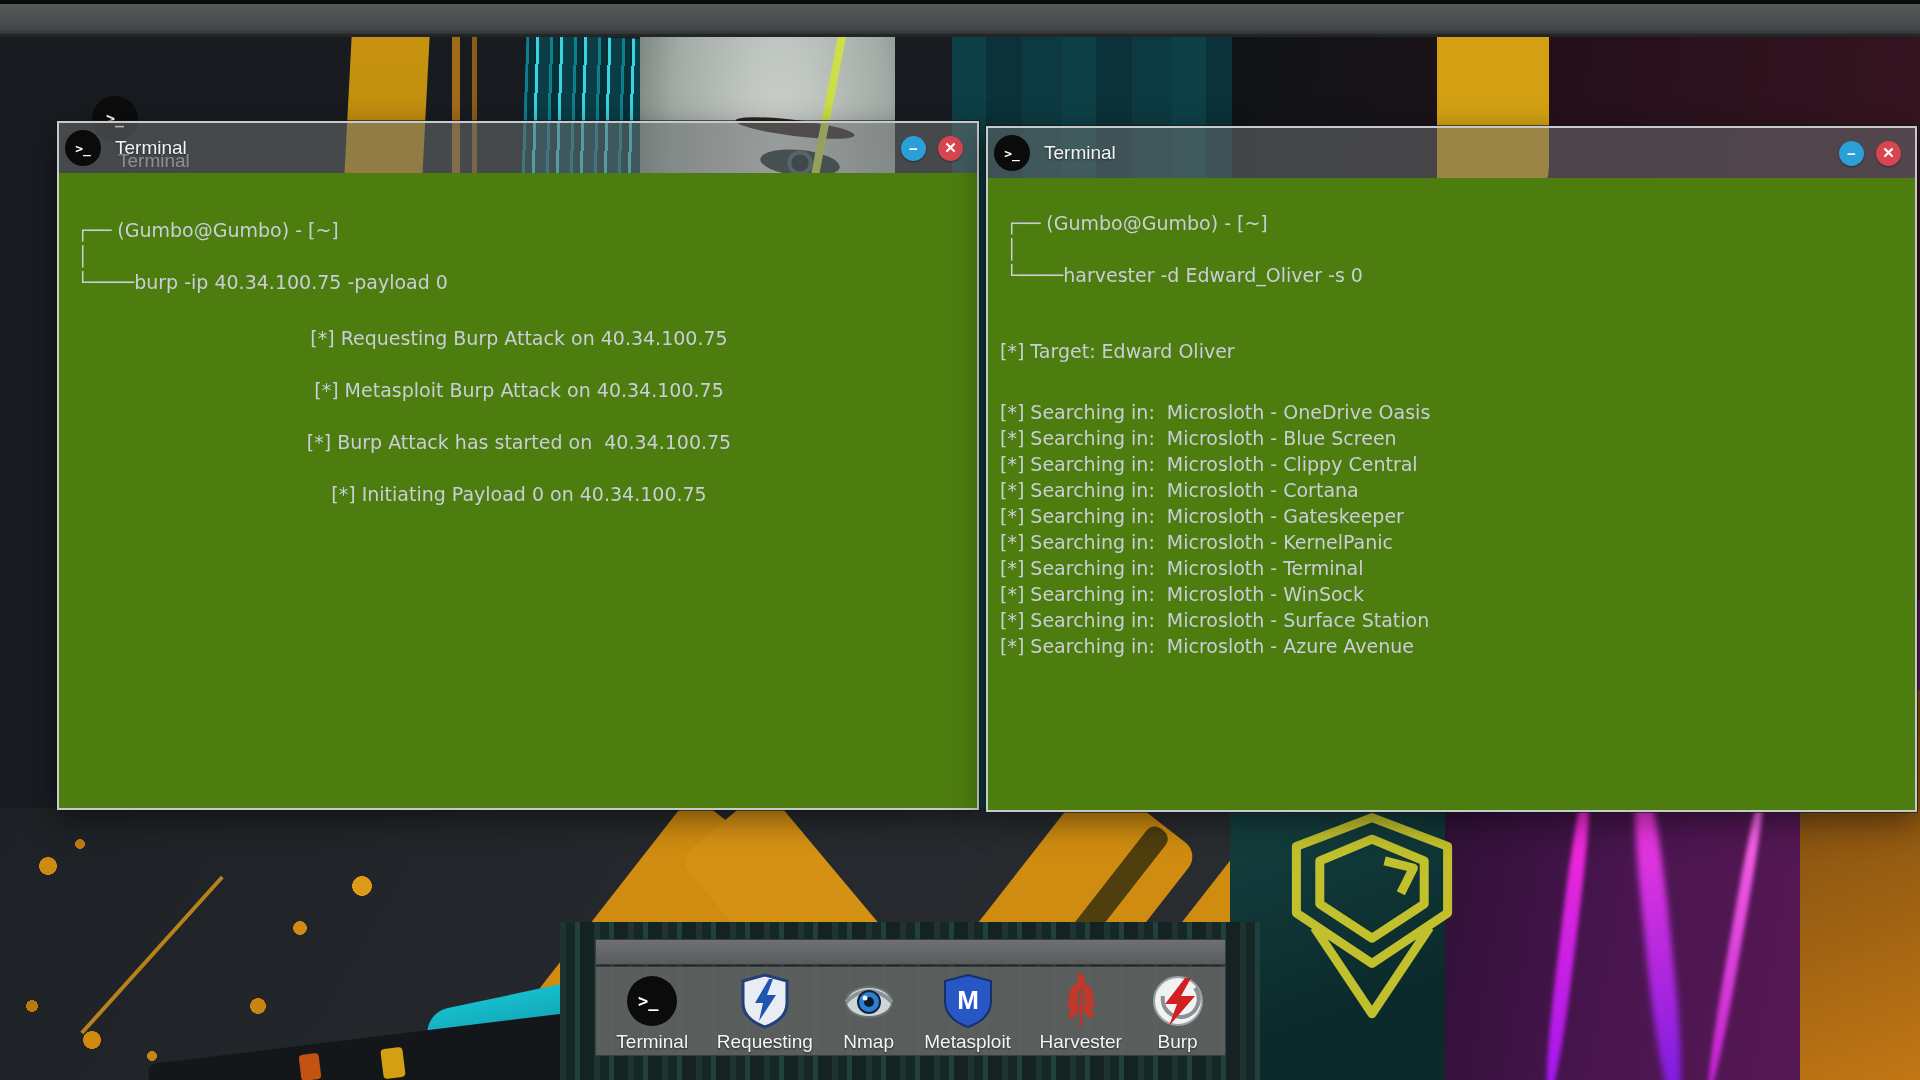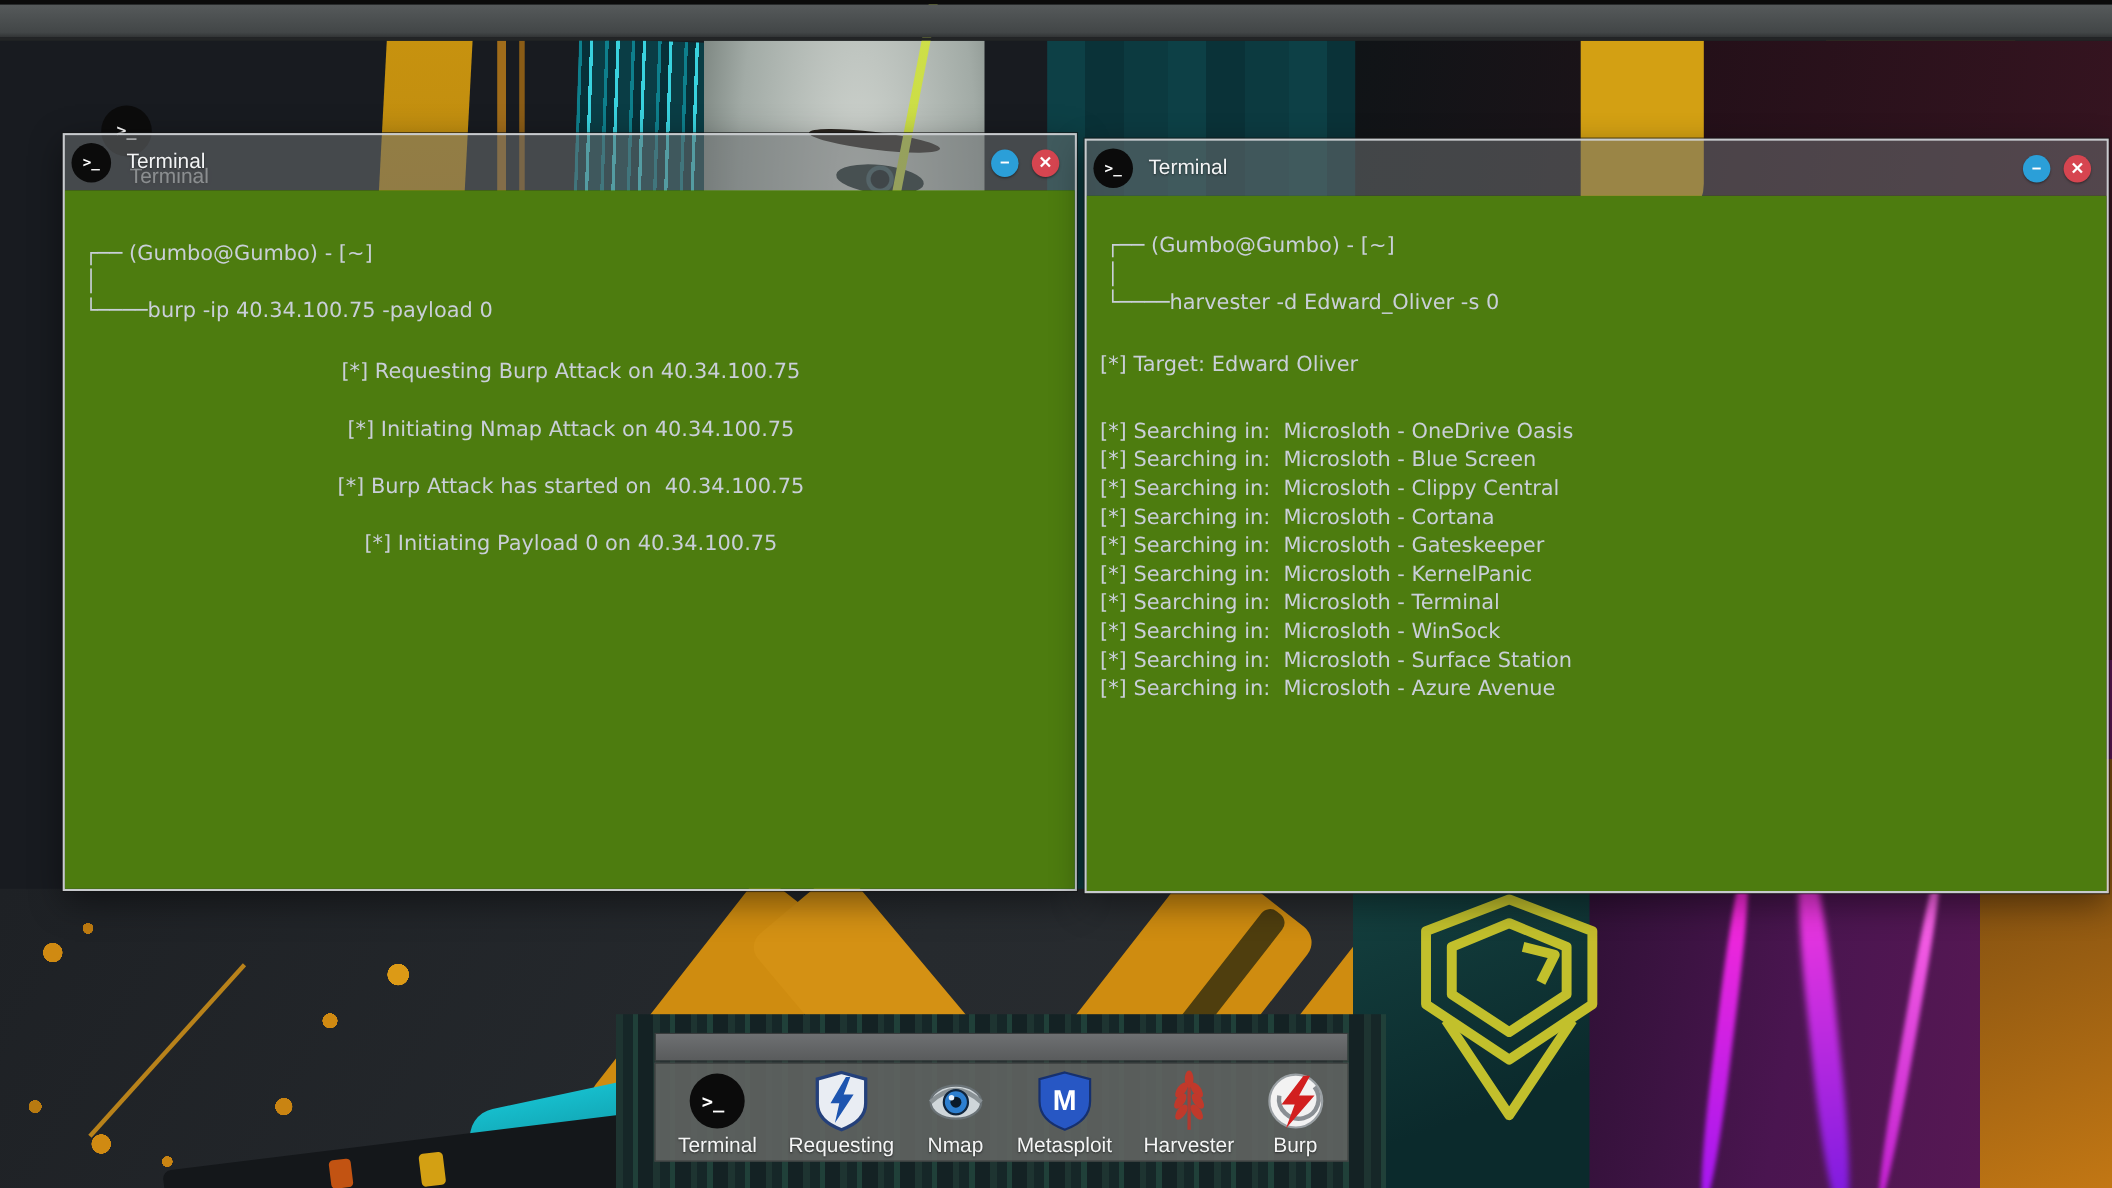--- a/index.html
+++ b/index.html
@@ -87,21 +87,21 @@
   .ctl.min{background:#2b9fd8;}
   .ctl.close{background:#d64550;}
   .term-content{position:absolute;left:0;right:0;top:50px;bottom:0;background:#4d7c0f;
                 color:#c9cfd8;font-family:"DejaVu Sans",sans-serif;font-size:19px;line-height:26px;
                 padding:44px 10px 0 12px;box-sizing:border-box;overflow:hidden;}
   #win-right .term-content{padding-top:32px;}
   .tline{white-space:pre-wrap;}
   .prompt-block .tline{padding-left:6px;}
   #win-left .out{margin-top:26px;text-align:center;}
   #win-left .out.first{margin-top:30px;}
-  #win-right .target-line{margin-top:30px;}
+  #win-right .target-line{margin-top:50px;}
   #win-right .search-list{margin-top:35px;}
 
   
   .tk-handle{position:absolute;left:595px;top:939px;width:631px;height:26px;z-index:4;
              background:linear-gradient(#6e7072,#595b5c);border:1px solid #3a3c3d;box-sizing:border-box;}
   .taskbar{position:absolute;left:595px;top:966px;width:631px;height:90px;z-index:4;
            background:rgba(95,99,97,0.92);border:1px solid #3a3c3d;box-sizing:border-box;
            display:flex;justify-content:space-around;align-items:flex-end;padding:4px 6px 2px;}
   .tk-item{display:flex;flex-direction:column;align-items:center;gap:2px;cursor:pointer;}
   .tk-label{font-size:19px;color:#f4f5f5;text-shadow:0 1px 2px rgba(0,0,0,.6);}
@@ -174,21 +174,21 @@
         <div class="ctl close">✕</div>
       </div>
     </div>
     <div class="term-content">
       <div class="prompt-block">
         <div class="tline">┌── (Gumbo@Gumbo) - [~]</div>
         <div class="tline">│</div>
         <div class="tline">└────burp -ip 40.34.100.75 -payload 0</div>
       </div>
       <div class="tline out first">[*] Requesting Burp Attack on 40.34.100.75</div>
-      <div class="tline out">[*] Initiating Nmap Attack on 40.34.100.75</div>
+      <div class="tline out">[*] Metasploit Burp Attack on 40.34.100.75</div>
       <div class="tline out">[*] Burp Attack has started on  40.34.100.75</div>
       <div class="tline out">[*] Initiating Payload 0 on 40.34.100.75</div>
     </div>
   </div>
 
   <div id="win-right" class="window">
     <div class="titlebar">
       <div class="tb-icon">
         <span>&gt;_</span>
       </div>

